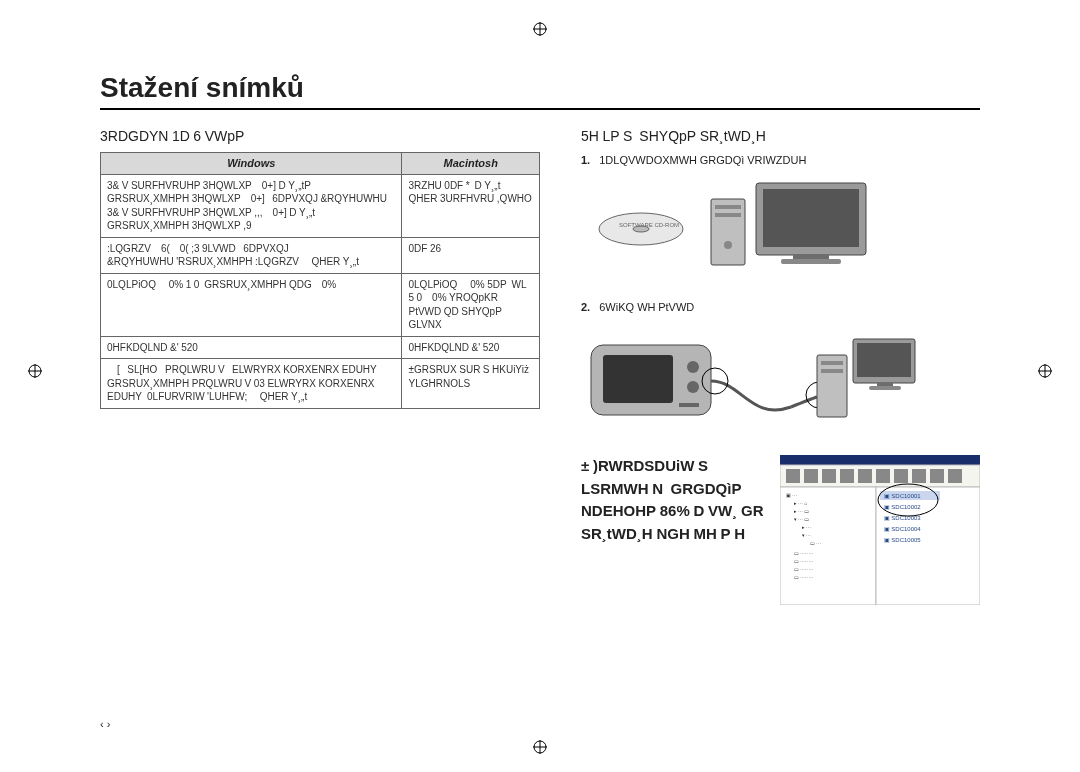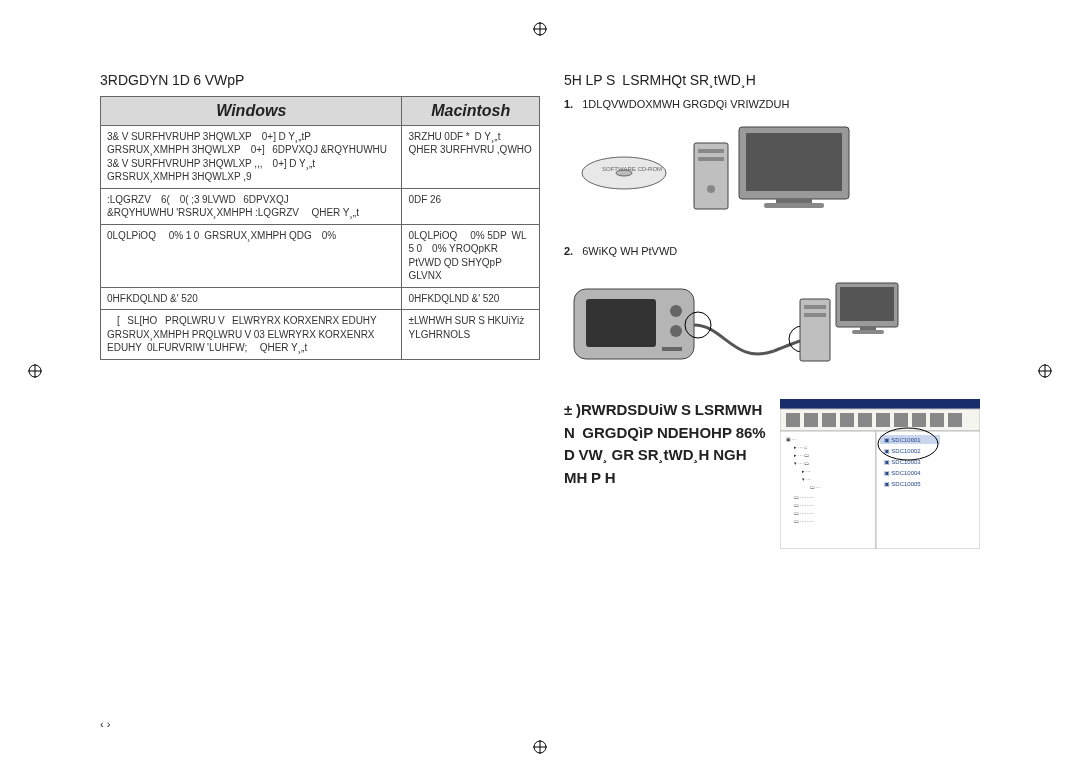--- a/index.html
+++ b/index.html
@@ -17,21 +17,21 @@
   }
   .title {
     font-size: 28px;
     font-weight: bold;
     border-bottom: 2px solid #000;
     padding-bottom: 4px;
     margin-bottom: 18px;
   }
   .cols {
     display: flex;
-    gap: 24px;
+    gap: 41px;
   }
   .left {
     width: 440px;
   }
   .right {
     flex: 1;
   }
   .section-head {
     font-size: 14px;
     margin-bottom: 8px;
@@ -42,21 +42,21 @@
     font-size: 10px;
     line-height: 1.35;
   }
   table th {
     background: #d9d9d9;
     font-style: italic;
     font-weight: bold;
     border: 1px solid #666;
     padding: 3px 6px;
     text-align: center;
-    font-size: 16px;
+    font-size: 11px;
   }
   table td {
     border-left: 1px solid #666;
     border-right: 1px solid #666;
     border-bottom: 1px solid #666;
     padding: 4px 6px;
     vertical-align: top;
   }
   .steps {
     font-size: 11px;
@@ -114,20 +114,21 @@
 <div class="regmark-right regmark">
     <svg width="14" height="14">
       <circle cx="7" cy="7" r="6" fill="none" stroke="#000"></circle>
       <line x1="0" y1="7" x2="14" y2="7" stroke="#000"></line>
       <line x1="7" y1="0" x2="7" y2="14" stroke="#000"></line>
     </svg>
   </div>
 
 <div class="page">
 
+  <div class="title">Stažení snímků</div>
 
   <div class="cols">
     <div class="left">
       <div class="section-head">3RDGDYN 1D 6 VWpP</div>
 
       <table>
         <thead>
           <tr>
             <th>Windows</th>
             <th>Macintosh</th>
@@ -145,28 +146,28 @@
           <tr>
             <td class="wash">0LQLPiOQ     0% 1 0  GRSRUX¸XMHPH QDG    0%</td>
             <td class="wash">0LQLPiOQ     0% 5DP  WL 5 0    0% YROQpKR PtVWD QD SHYQpP GLVNX</td>
           </tr>
           <tr>
             <td class="wash">0HFKDQLND &amp;' 520</td>
             <td class="wash">0HFKDQLND &amp;' 520</td>
           </tr>
           <tr>
             <td class="wash">    [   SL[HO   PRQLWRU V   ELWRYRX KORXENRX EDUHY  GRSRUX¸XMHPH PRQLWRU V 03 ELWRYRX KORXENRX EDUHY  0LFURVRIW 'LUHFW;     QHER Y¸„t</td>
-            <td class="wash">±LWHWH SUR S HKUiYiż YLGHRNOLS </td>
+            <td class="wash">±GRSRUX SUR S HKUiYiż YLGHRNOLS </td>
           </tr>
         </tbody>
       </table>
     </div>
 
     <div class="right">
-      <div class="section-head">5H LP S  LSRMHQt SR¸tWD¸H</div>
+      <div class="section-head">5H LP S  SHYQpP SR¸tWD¸H</div>
 
       <div class="steps">
         <ol>
           <li>
             <span class="num">1.</span>
             <span>1DLQVWDOXMWH GRGDQì VRIWZDUH </span>
             <div class="illus">
               <svg width="300" height="110" viewBox="0 0 300 110">
 
                 <rect x="175" y="8" width="110" height="72" rx="3" fill="#9a9a9a" stroke="#444"></rect>

